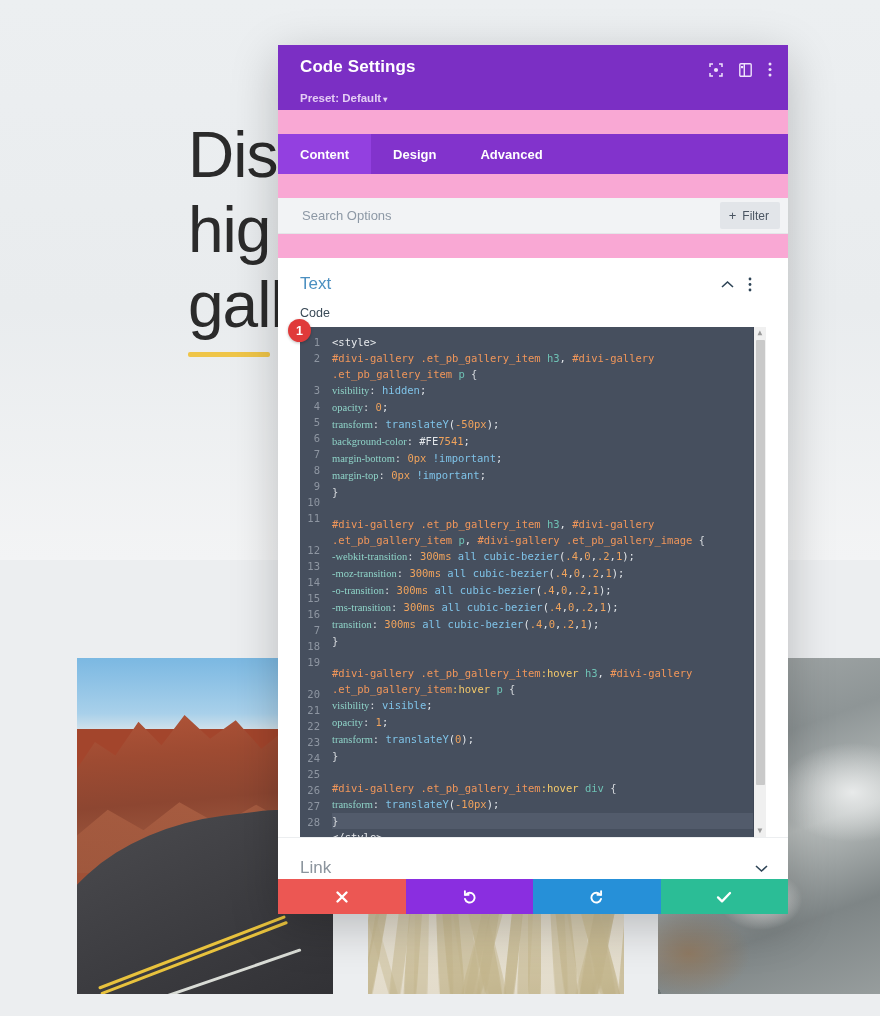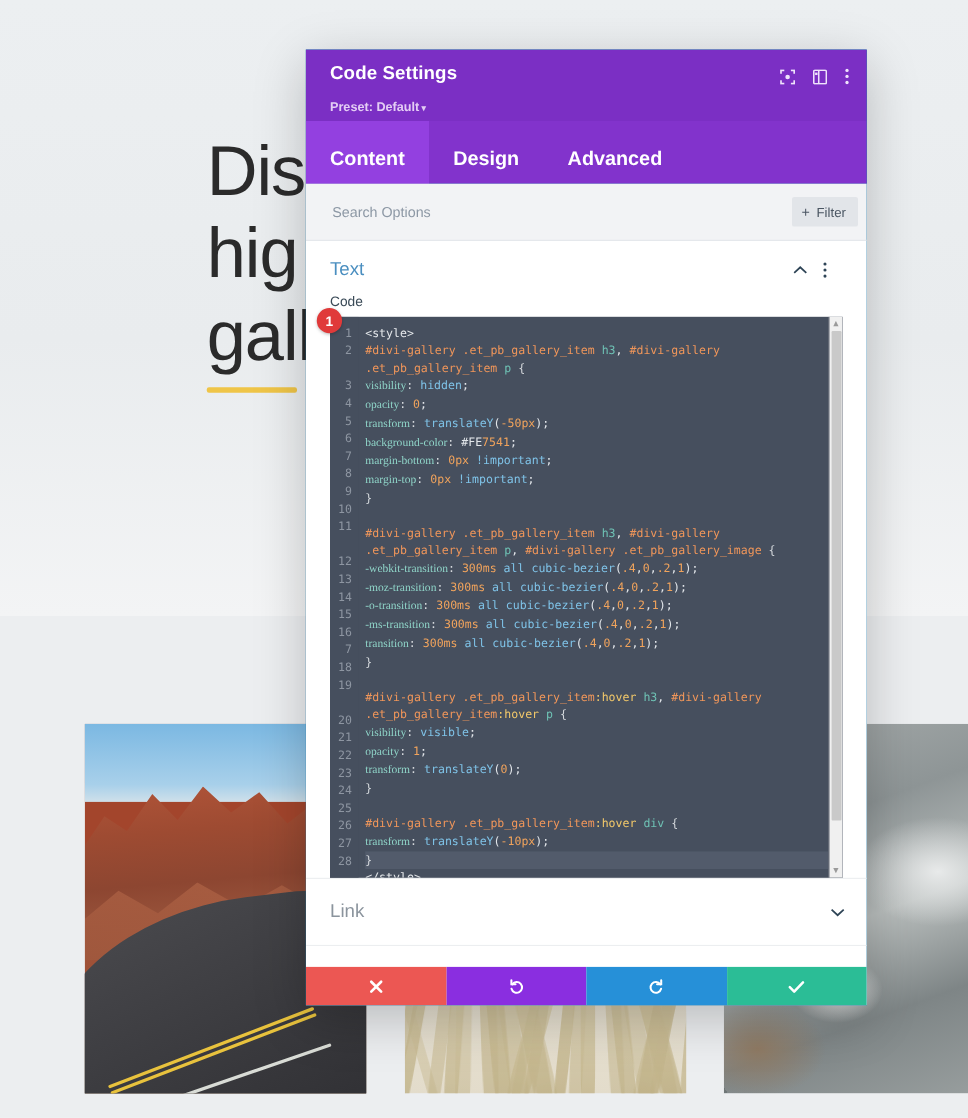--- a/index.html
+++ b/index.html
@@ -128,24 +128,25 @@
       linear-gradient(62deg, rgba(0,0,0,.16) 0 3px, transparent 3px 34px),
       linear-gradient(95deg, rgba(255,255,255,.32) 0 2px, transparent 2px 19px);
     mix-blend-mode: overlay;
   }
 
   
   #modal {
     position: absolute;
     left: 278px; top: 45px;
     width: 510px; height: 869px;
-    background: #0369a1;
+    background: #f9a8d4;
     box-shadow: 0 12px 44px rgba(0,0,0,.22);
     display: flex; flex-direction: column;
     overflow: hidden;
+    gap: 24px;
   }
   .m-header {
     background: #7b2fc4;
     padding: 13px 16px 12px 22px;
     display: flex; align-items: flex-start;
     flex: 0 0 auto; height: 65px;
   }
   .m-titles { flex: 1 1 auto; }
   .m-title {
     color: #fff; font-size: 17px; font-weight: bold;
@@ -156,30 +157,30 @@
     margin-top: 15px;
   }
   .m-preset .caret { font-size: 8px; margin-left: 2px; }
   .m-acts { display: flex; align-items: center; gap: 16px; padding-top: 4px; }
   .m-acts .ic { color: #efe3fb; display: flex; cursor: pointer; }
 
   .m-tabs {
     display: flex; background: #8233cc; flex: 0 0 auto;
   }
   .m-tab {
-    padding: 24px 22px 12px;
-    color: #fff; font-size: 18px; font-weight: bold;
+    padding: 13px 22px 12px;
+    color: #fff; font-size: 13px; font-weight: bold;
     cursor: pointer;
   }
   .m-tab.active { background: #9340e0; }
 
   .m-search {
     display: flex; align-items: center;
     background: #f2f3f5; border-bottom: 1px solid #e4e6e9;
-    padding: 0 8px 0 22px; height: 52px; flex: 0 0 auto;
+    padding: 0 8px 0 22px; height: 36px; flex: 0 0 auto;
   }
   .m-search input {
     flex: 1 1 auto; border: 0; outline: 0; background: transparent;
     font-size: 13px; color: #4c5866;
     font-family: "Liberation Sans", sans-serif;
   }
   .m-search input::placeholder { color: #8d98a5; }
   .filter-btn {
     background: #e2e5e9; color: #4a5562;
     font-size: 12px; padding: 6px 11px 6px 9px;

